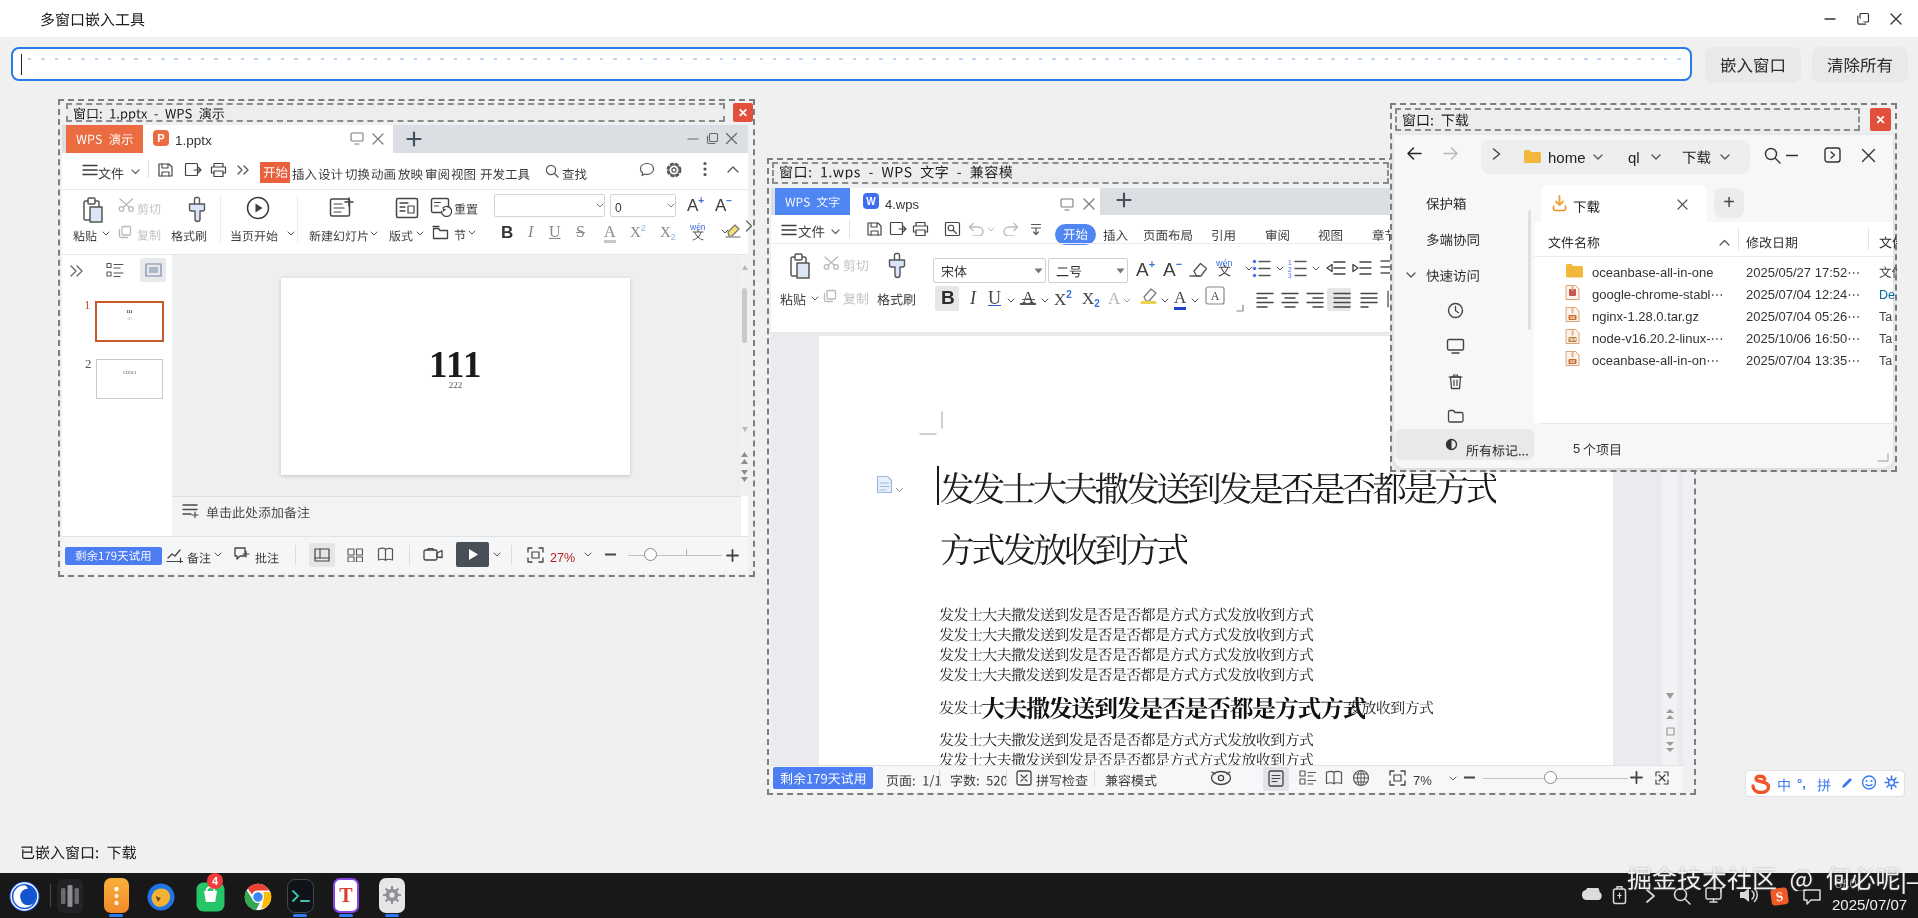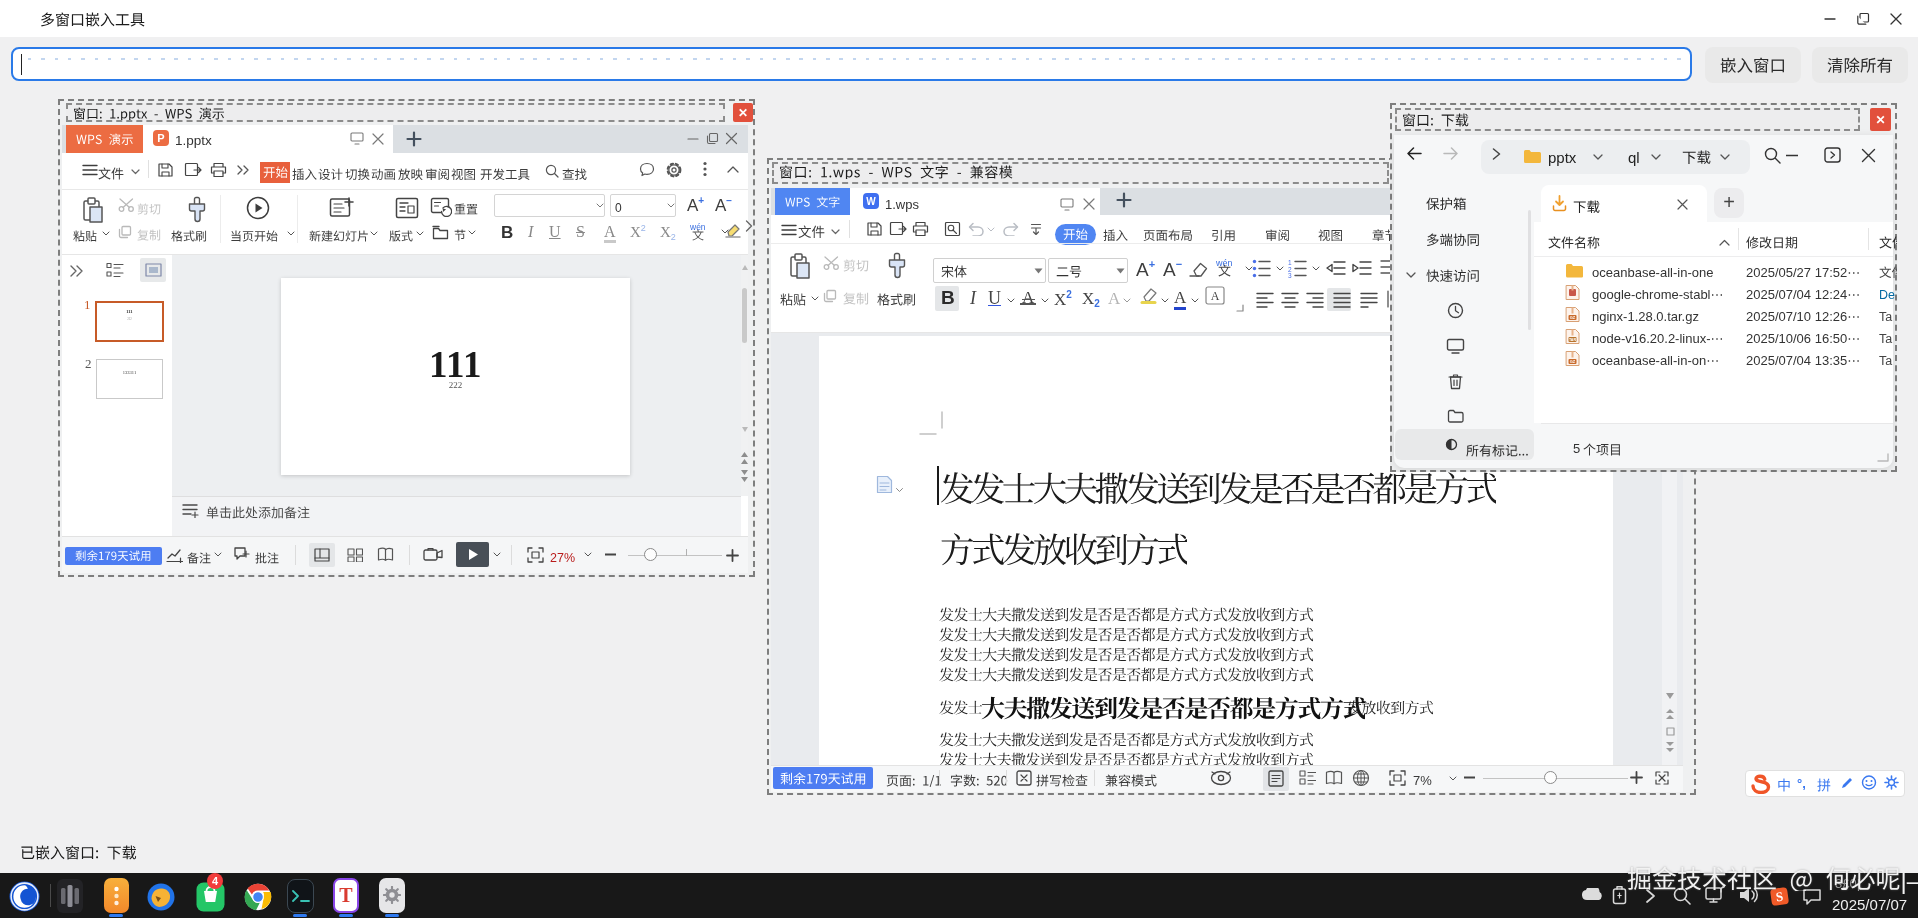--- a/index.html
+++ b/index.html
@@ -509,21 +509,21 @@
         <use x="878" href="#ag"></use>
         <use x="1511" href="#ah"></use>
         <use x="2607" href="#ak"></use>
         <use x="3607" href="#cp"></use>
       </svg>
     </div>
     <div style="position:absolute;left:83px;top:30px;width:250px;height:27px;background:#fff;"></div>
     <div style="position:absolute;left:96px;top:35px;width:16px;height:16px;display:flex;align-items:center;justify-content:center;background:#3f6ff0;border-radius:4px;">
       <span style="font:bold 10px 'Liberation Sans',sans-serif;color:#fff">W</span>
     </div>
-    <div style="position:absolute;left:118px;top:37px;white-space:nowrap;"><span style="font:13px 'Liberation Sans',sans-serif;color:#333">1.wps</span></div>
+    <div style="position:absolute;left:118px;top:37px;white-space:nowrap;"><span style="font:13px 'Liberation Sans',sans-serif;color:#333">4.wps</span></div>
     <svg style="position:absolute;left:293px;top:40px;" width="14" height="13" viewBox="0 0 14 13" fill="none" stroke-linecap="round" stroke-linejoin="round">
       <rect x="1" y="1" width="12" height="8" rx="1" stroke="#7a7a7a" stroke-width="1.1"></rect>
       <path d="M5 12h4" stroke="#7a7a7a" stroke-width="1.1"></path>
     </svg>
     <svg style="position:absolute;left:316px;top:40px;" width="12" height="12" viewBox="0 0 12 12" fill="none" stroke-linecap="round" stroke-linejoin="round">
       <path d="M1 1l10 10M11 1L1 11" stroke="#7a7a7a" stroke-width="1.2"></path>
     </svg>
     <svg style="position:absolute;left:349px;top:34px;" width="16" height="16" viewBox="0 0 16 16" fill="none" stroke-linecap="round" stroke-linejoin="round">
       <path d="M8 1.5v13M1.5 8h13" stroke="#44505e" stroke-width="2.2"></path>
     </svg>
@@ -1130,21 +1130,21 @@
     <svg style="position:absolute;left:53px;top:44px;" width="16" height="13" viewBox="0 0 16 13" fill="none" stroke-linecap="round" stroke-linejoin="round">
       <path d="M1 6.5h13m0 0L8.5 1M14 6.5L8.5 12" stroke="#b9b9b9" stroke-width="1.5"></path>
     </svg>
     <div style="position:absolute;left:91px;top:37px;width:269px;height:34px;background:#eceef0;border-radius:8px;"></div>
     <svg style="position:absolute;left:102px;top:45px;" width="9" height="12" viewBox="0 0 9 12" fill="none" stroke-linecap="round" stroke-linejoin="round">
       <path d="M1.5 1l6 5-6 5" stroke="#444" stroke-width="1.5"></path>
     </svg>
     <svg style="position:absolute;left:133px;top:46px;" width="18" height="14" viewBox="0 0 18 14" fill="none" stroke-linecap="round" stroke-linejoin="round">
       <path d="M1 2.5A1.5 1.5 0 0 1 2.5 1h4L8 3h8.5A1.5 1.5 0 0 1 18 4.5v8A1.5 1.5 0 0 1 16.5 14h-14A1.5 1.5 0 0 1 1 12.5z" fill="#f3b73c"></path>
     </svg>
-    <div style="position:absolute;left:158px;top:46px;white-space:nowrap;"><span style="font:15px 'Liberation Sans',sans-serif;color:#222">pptx</span></div>
+    <div style="position:absolute;left:158px;top:46px;white-space:nowrap;"><span style="font:15px 'Liberation Sans',sans-serif;color:#222">home</span></div>
     <svg style="position:absolute;left:203px;top:51px;" width="10" height="6" viewBox="0 0 10 6" fill="none" stroke-linecap="round" stroke-linejoin="round">
       <path d="M1 1l4 4 4-4" stroke="#555" stroke-width="1.3"></path>
     </svg>
     <div style="position:absolute;left:238px;top:46px;white-space:nowrap;"><span style="font:15px 'Liberation Sans',sans-serif;color:#222">ql</span></div>
     <svg style="position:absolute;left:261px;top:51px;" width="10" height="6" viewBox="0 0 10 6" fill="none" stroke-linecap="round" stroke-linejoin="round">
       <path d="M1 1l4 4 4-4" stroke="#555" stroke-width="1.3"></path>
     </svg>
     <div style="position:absolute;left:292px;top:46px;white-space:nowrap;"><svg class="t" style="width:29.0px;height:14.5px;" viewBox="0 -880 2000 1000" fill="#222">
         <use x="0" href="#n"></use>
         <use x="1000" href="#o"></use>
@@ -1273,21 +1273,21 @@
     <div style="position:absolute;left:202px;top:182px;white-space:nowrap;"><span style="font:13px 'Liberation Sans',sans-serif;color:#333">google-chrome-stabl⋯</span></div>
     <div style="position:absolute;left:356px;top:182px;white-space:nowrap;"><span style="font:13px 'Liberation Sans',sans-serif;color:#333">2025/07/04 12:24⋯</span></div>
     <div style="position:absolute;left:489px;top:182px;white-space:nowrap;"><span style="font:12.5px 'Liberation Sans',sans-serif;color:#0369a1">De</span></div>
     <svg style="position:absolute;left:175px;top:203px;" width="15" height="17" viewBox="0 0 15 17" fill="none" stroke-linecap="round" stroke-linejoin="round">
       <path d="M1.5 1.5h9l3.5 3.5v10.5h-12.5z" fill="#fdf3ec" stroke="#d8a074" stroke-width="1"></path>
       <rect x="3.5" y="9" width="8" height="5" rx="1" fill="#c96a2a"></rect>
       <text x="7.5" y="13" text-anchor="middle" style="font:bold 4px Liberation Sans,sans-serif" fill="#fff" stroke="none">GZ</text>
       <rect x="6.5" y="1.5" width="2" height="6" fill="#e8b48c"></rect>
     </svg>
     <div style="position:absolute;left:202px;top:204px;white-space:nowrap;"><span style="font:13px 'Liberation Sans',sans-serif;color:#333">nginx-1.28.0.tar.gz</span></div>
-    <div style="position:absolute;left:356px;top:204px;white-space:nowrap;"><span style="font:13px 'Liberation Sans',sans-serif;color:#333">2025/07/10 12:26⋯</span></div>
+    <div style="position:absolute;left:356px;top:204px;white-space:nowrap;"><span style="font:13px 'Liberation Sans',sans-serif;color:#333">2025/07/04 05:26⋯</span></div>
     <div style="position:absolute;left:489px;top:204px;white-space:nowrap;"><span style="font:12.5px 'Liberation Sans',sans-serif;color:#444">Ta</span></div>
     <svg style="position:absolute;left:175px;top:225px;" width="15" height="17" viewBox="0 0 15 17" fill="none" stroke-linecap="round" stroke-linejoin="round">
       <path d="M1.5 1.5h9l3.5 3.5v10.5h-12.5z" fill="#fdf3ec" stroke="#d8a074" stroke-width="1"></path>
       <rect x="3.5" y="9" width="8" height="5" rx="1" fill="#b8742c"></rect>
       <text x="7.5" y="13" text-anchor="middle" style="font:bold 3.6px Liberation Sans,sans-serif" fill="#fff" stroke="none">TAR</text>
       <rect x="6.5" y="1.5" width="2" height="6" fill="#e8b48c"></rect>
     </svg>
     <div style="position:absolute;left:202px;top:226px;white-space:nowrap;"><span style="font:13px 'Liberation Sans',sans-serif;color:#333">node-v16.20.2-linux-⋯</span></div>
     <div style="position:absolute;left:356px;top:226px;white-space:nowrap;"><span style="font:13px 'Liberation Sans',sans-serif;color:#333">2025/10/06 16:50⋯</span></div>
     <div style="position:absolute;left:489px;top:226px;white-space:nowrap;"><span style="font:12.5px 'Liberation Sans',sans-serif;color:#444">Ta</span></div>

